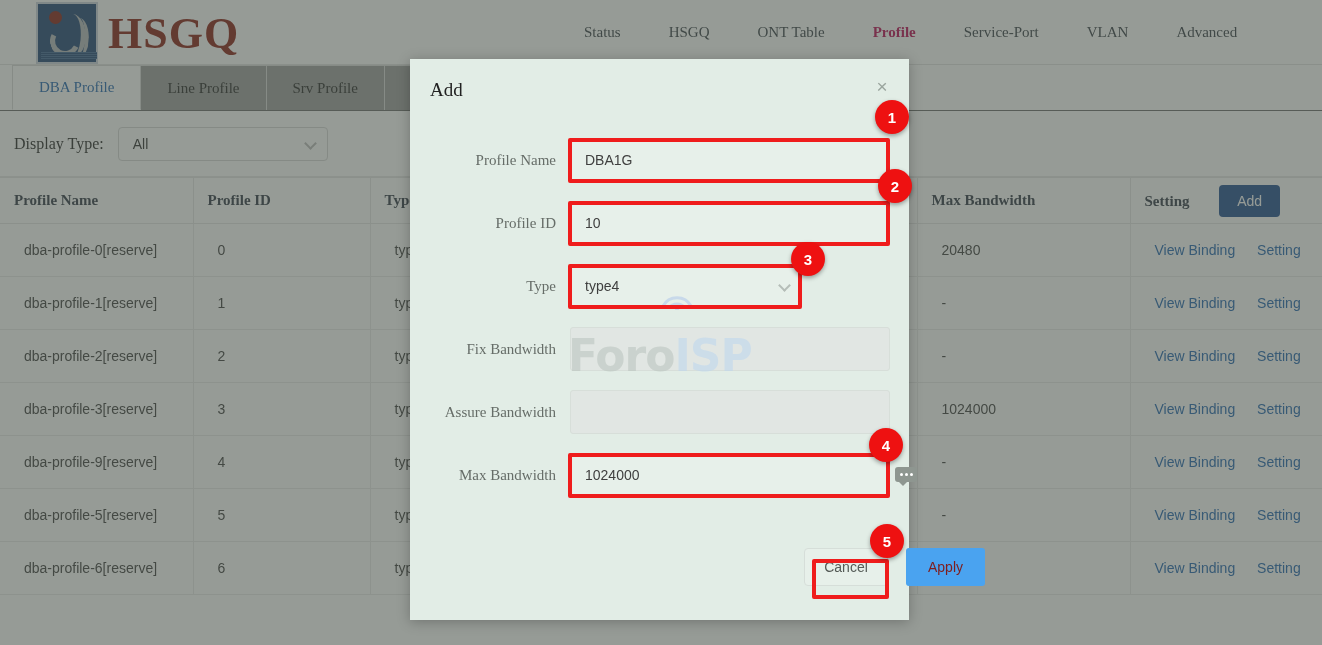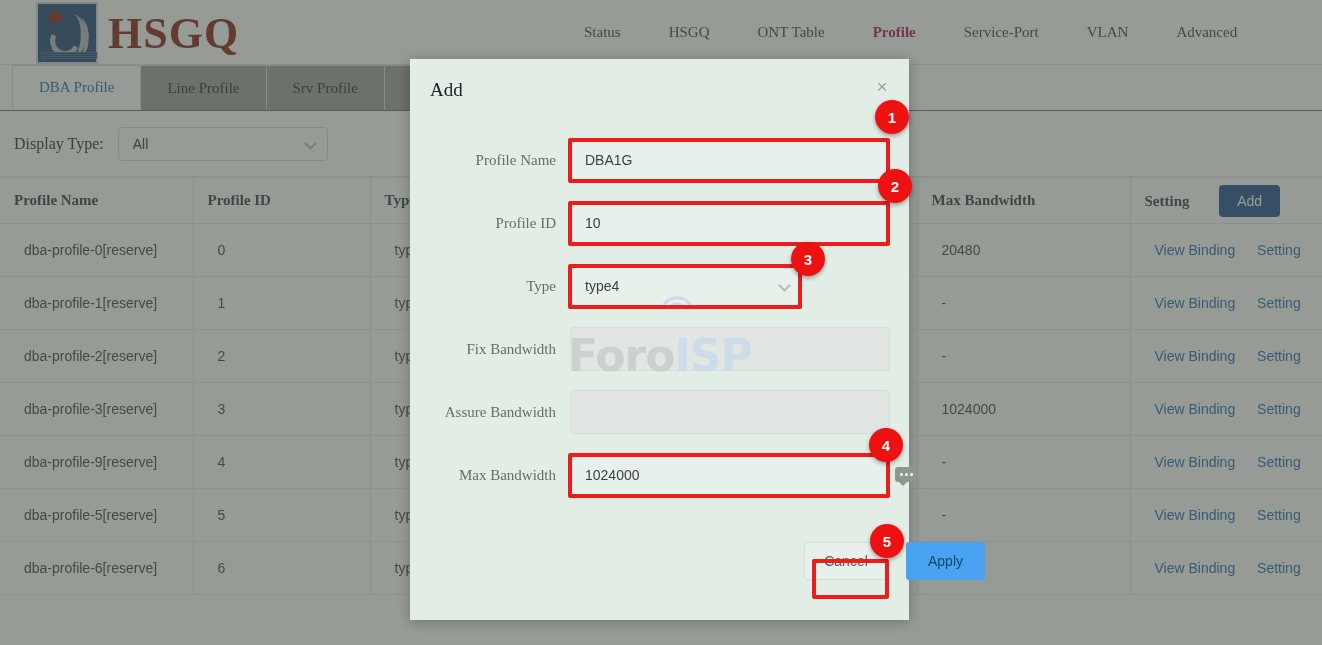--- a/index.html
+++ b/index.html
@@ -374,21 +374,21 @@
     content: "";
     position: absolute;
     left: 4px; bottom: -4px;
     border-left: 4px solid transparent;
     border-right: 4px solid transparent;
     border-top: 4px solid #8e9690;
   }
 
   .modal-footer {
     position: absolute;
-    left: 0; bottom: 40px;
+    left: 0; bottom: 34px;
     width: 599px;
     display: flex;
     justify-content: flex-end;
     align-items: center;
     gap: 18px;
     padding-right: 24px;
   }
   .btn-cancel {
     width: 84px; height: 38px;
     border: 1px solid #d6ded9;
@@ -397,21 +397,21 @@
     color: #555b57;
     font-family: "Liberation Sans", sans-serif;
     font-size: 14px;
     cursor: pointer;
   }
   .btn-apply {
     width: 79px; height: 38px;
     border: none;
     border-radius: 3px;
     background: #4aa3f0;
-    color: #0c4a6e;
+    color: #7f1d1d;
     font-family: "Liberation Sans", sans-serif;
     font-size: 14px;
     cursor: pointer;
   }
 
   
   .watermark {
     position: absolute;
     left: 568px; top: 288px;
     z-index: 65;

